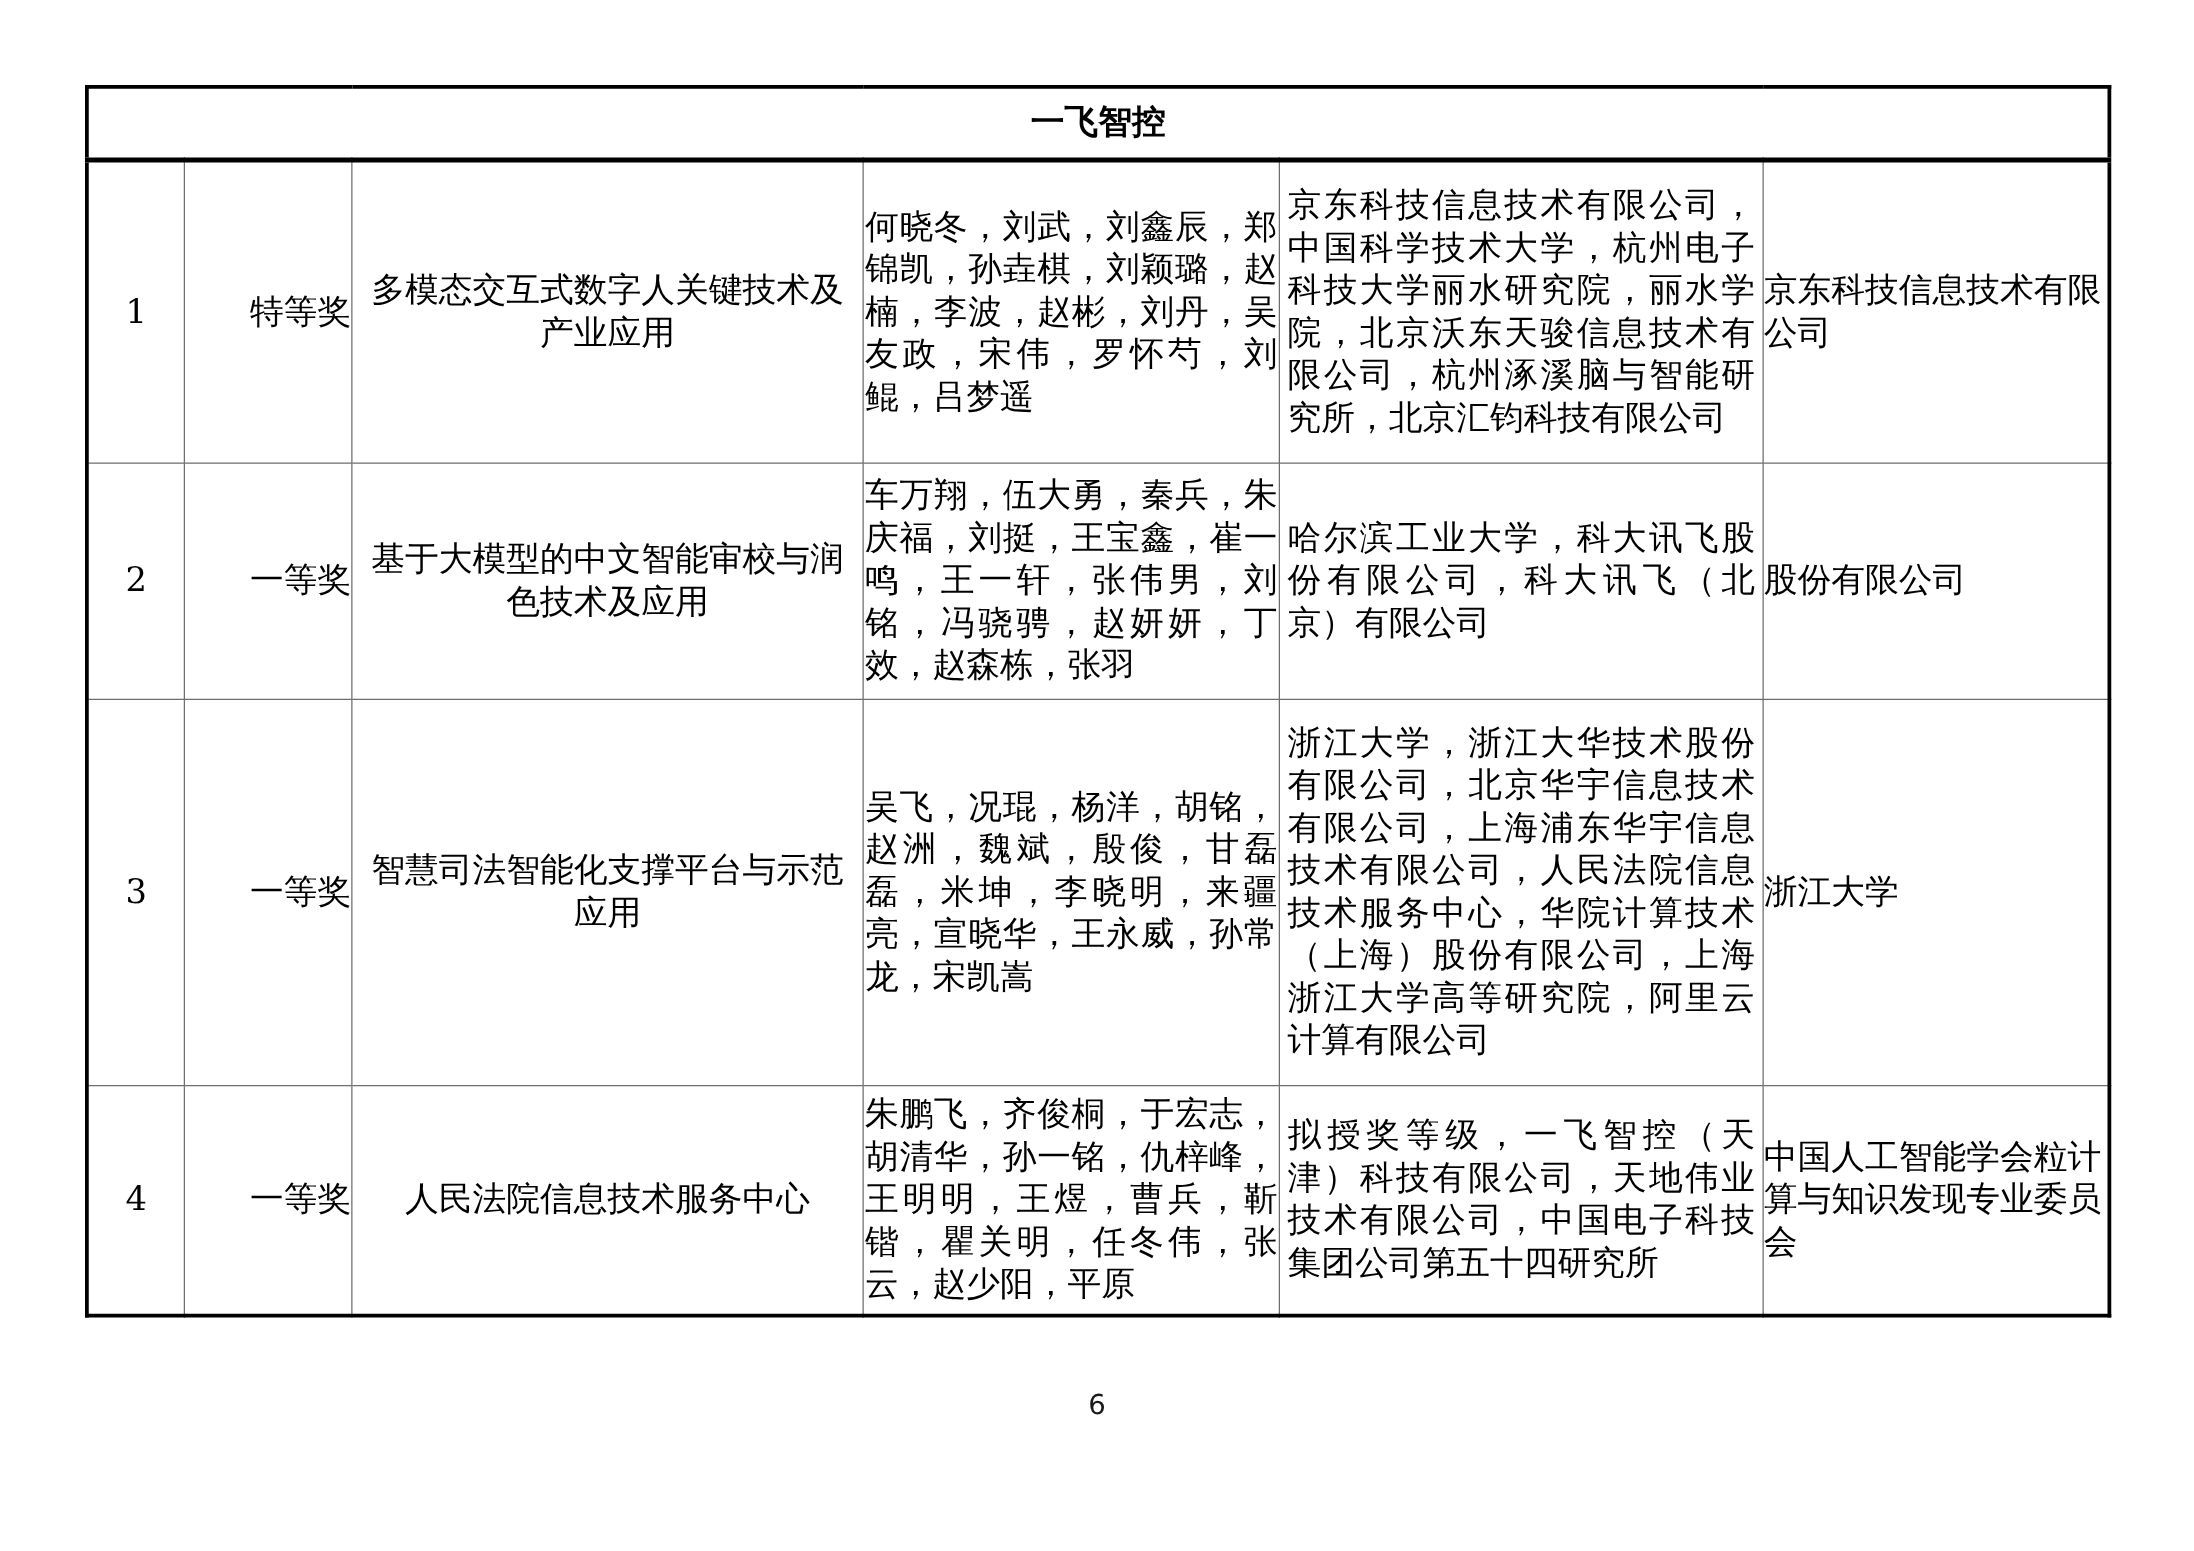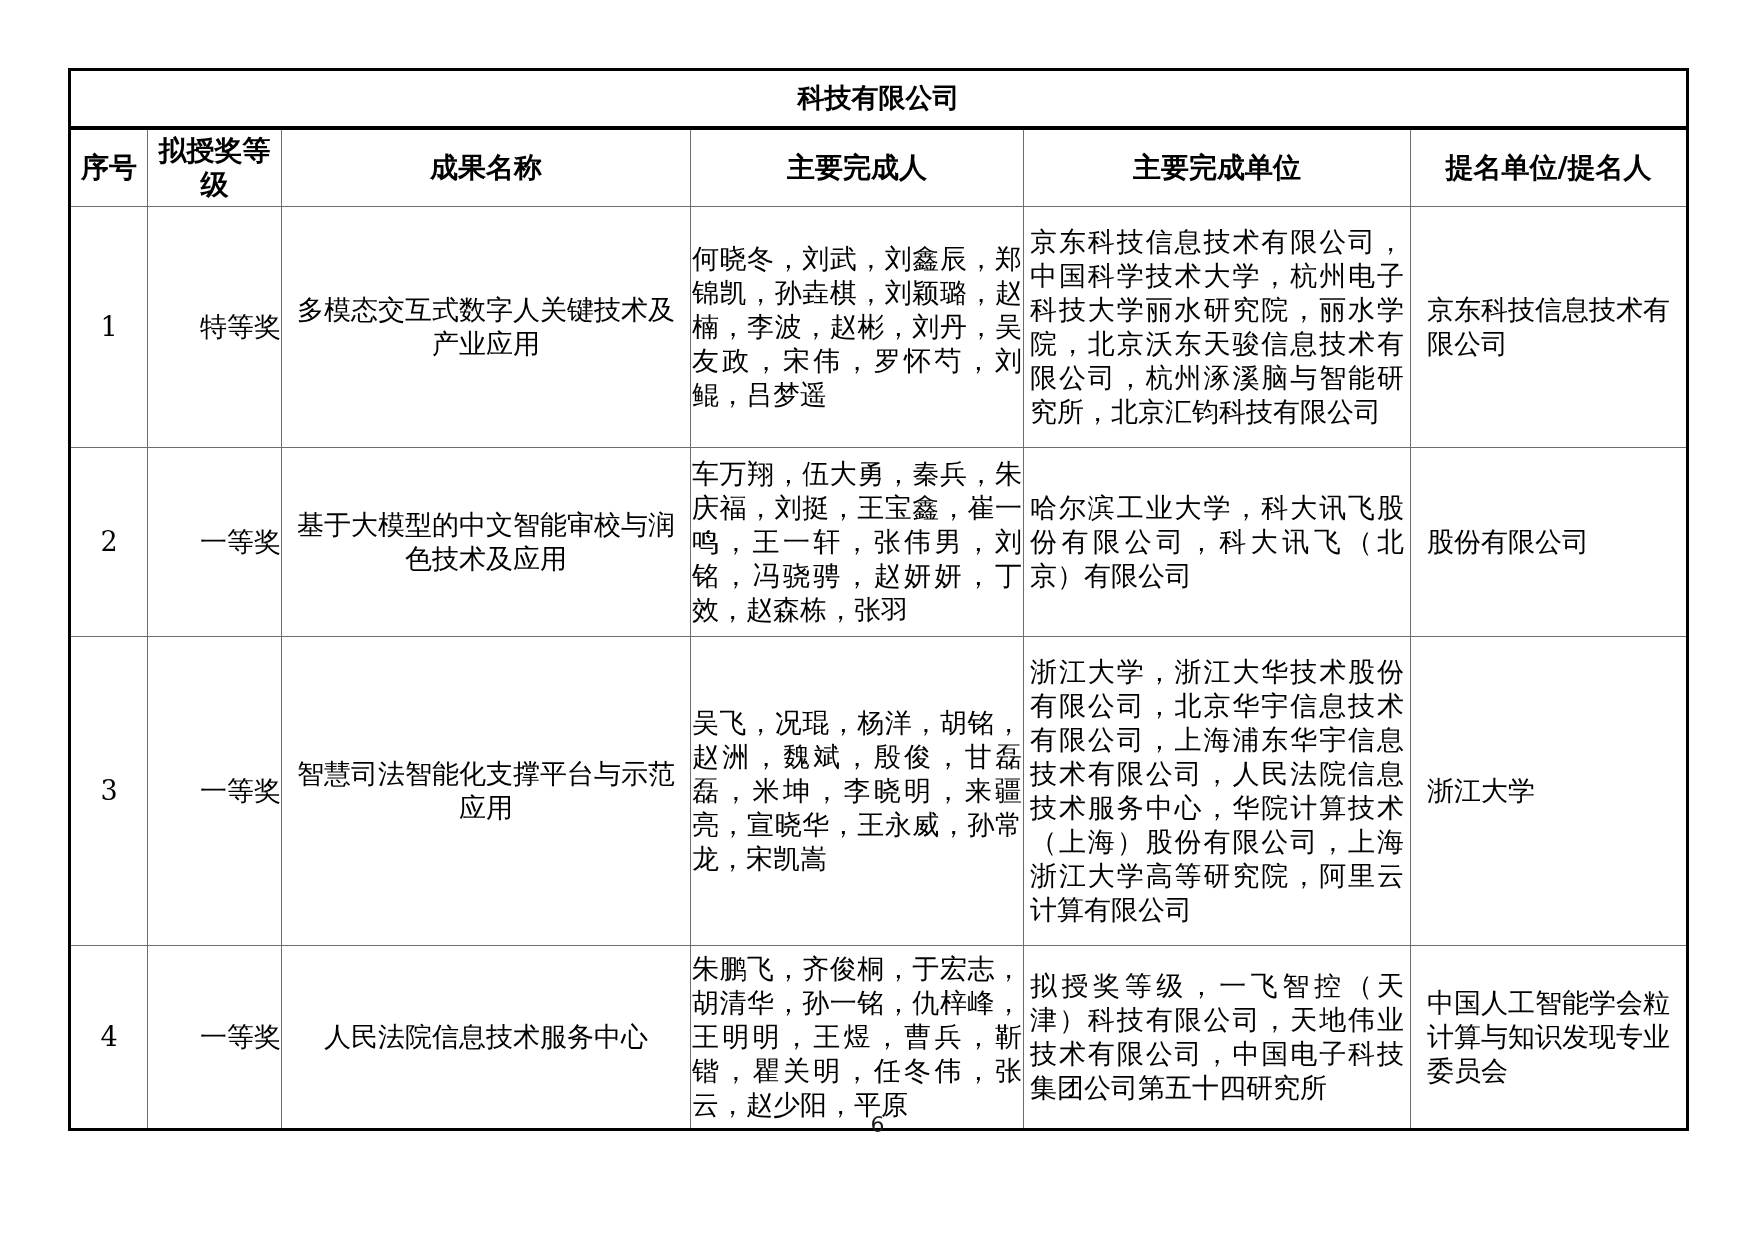--- a/index.html
+++ b/index.html
@@ -46,21 +46,21 @@
   }
   .c-no     { width: 78px;  text-align: center; }
   .c-level  { width: 134px; text-align: right; }
   .c-name   { width: 409px; }
   .c-people { width: 333px; }
   .c-units  { width: 387px; }
   .c-nom    { width: 277px; }
   td.c-name   { padding: 6px 10px; text-align: center; }
   td.c-people { padding: 6px 1px;  text-align: justify; text-justify: inter-ideograph; }
   td.c-units  { padding: 18px 6px;  text-align: justify; text-justify: inter-ideograph; }
-  td.c-nom    { padding: 6px 16px;  text-align: left; }
+  td.c-nom    { padding: 6px 0;  text-align: left; }
   .r1 { height: 217px; }
   .r2 { height: 189px; }
   .r3 { height: 236px; }
   .r4 { height: 177px; }
   .page-number {
     position: absolute;
     left: 0;
     top: 1112px;
     width: 1755px;
     text-align: center;
@@ -76,29 +76,21 @@
   <colgroup>
     <col class="c-no">
       <col class="c-level">
       <col class="c-name">
     <col class="c-people">
       <col class="c-units">
       <col class="c-nom">
   </colgroup>
   <tbody>
     <tr>
-      <td class="title-cell" colspan="6">科技有限公司</td>
-    </tr>
-    <tr class="head-row">
-      <th class="c-no">序号</th>
-      <th class="c-level">拟授奖等级</th>
-      <th class="c-name">成果名称</th>
-      <th class="c-people">主要完成人</th>
-      <th class="c-units">主要完成单位</th>
-      <th class="c-nom">提名单位/提名人</th>
+      <td class="title-cell" colspan="6">一飞智控</td>
     </tr>
     <tr class="r1">
       <td class="c-no">1</td>
       <td class="c-level">特等奖</td>
       <td class="c-name">多模态交互式数字人关键技术及产业应用</td>
       <td class="c-people">何晓冬，刘武，刘鑫辰，郑锦凯，孙垚棋，刘颖璐，赵楠，李波，赵彬，刘丹，吴友政，宋伟，罗怀芍，刘鲲，吕梦遥</td>
       <td class="c-units">京东科技信息技术有限公司，中国科学技术大学，杭州电子科技大学丽水研究院，丽水学院，北京沃东天骏信息技术有限公司，杭州涿溪脑与智能研究所，北京汇钧科技有限公司</td>
       <td class="c-nom">京东科技信息技术有限公司</td>
     </tr>
     <tr class="r2">

